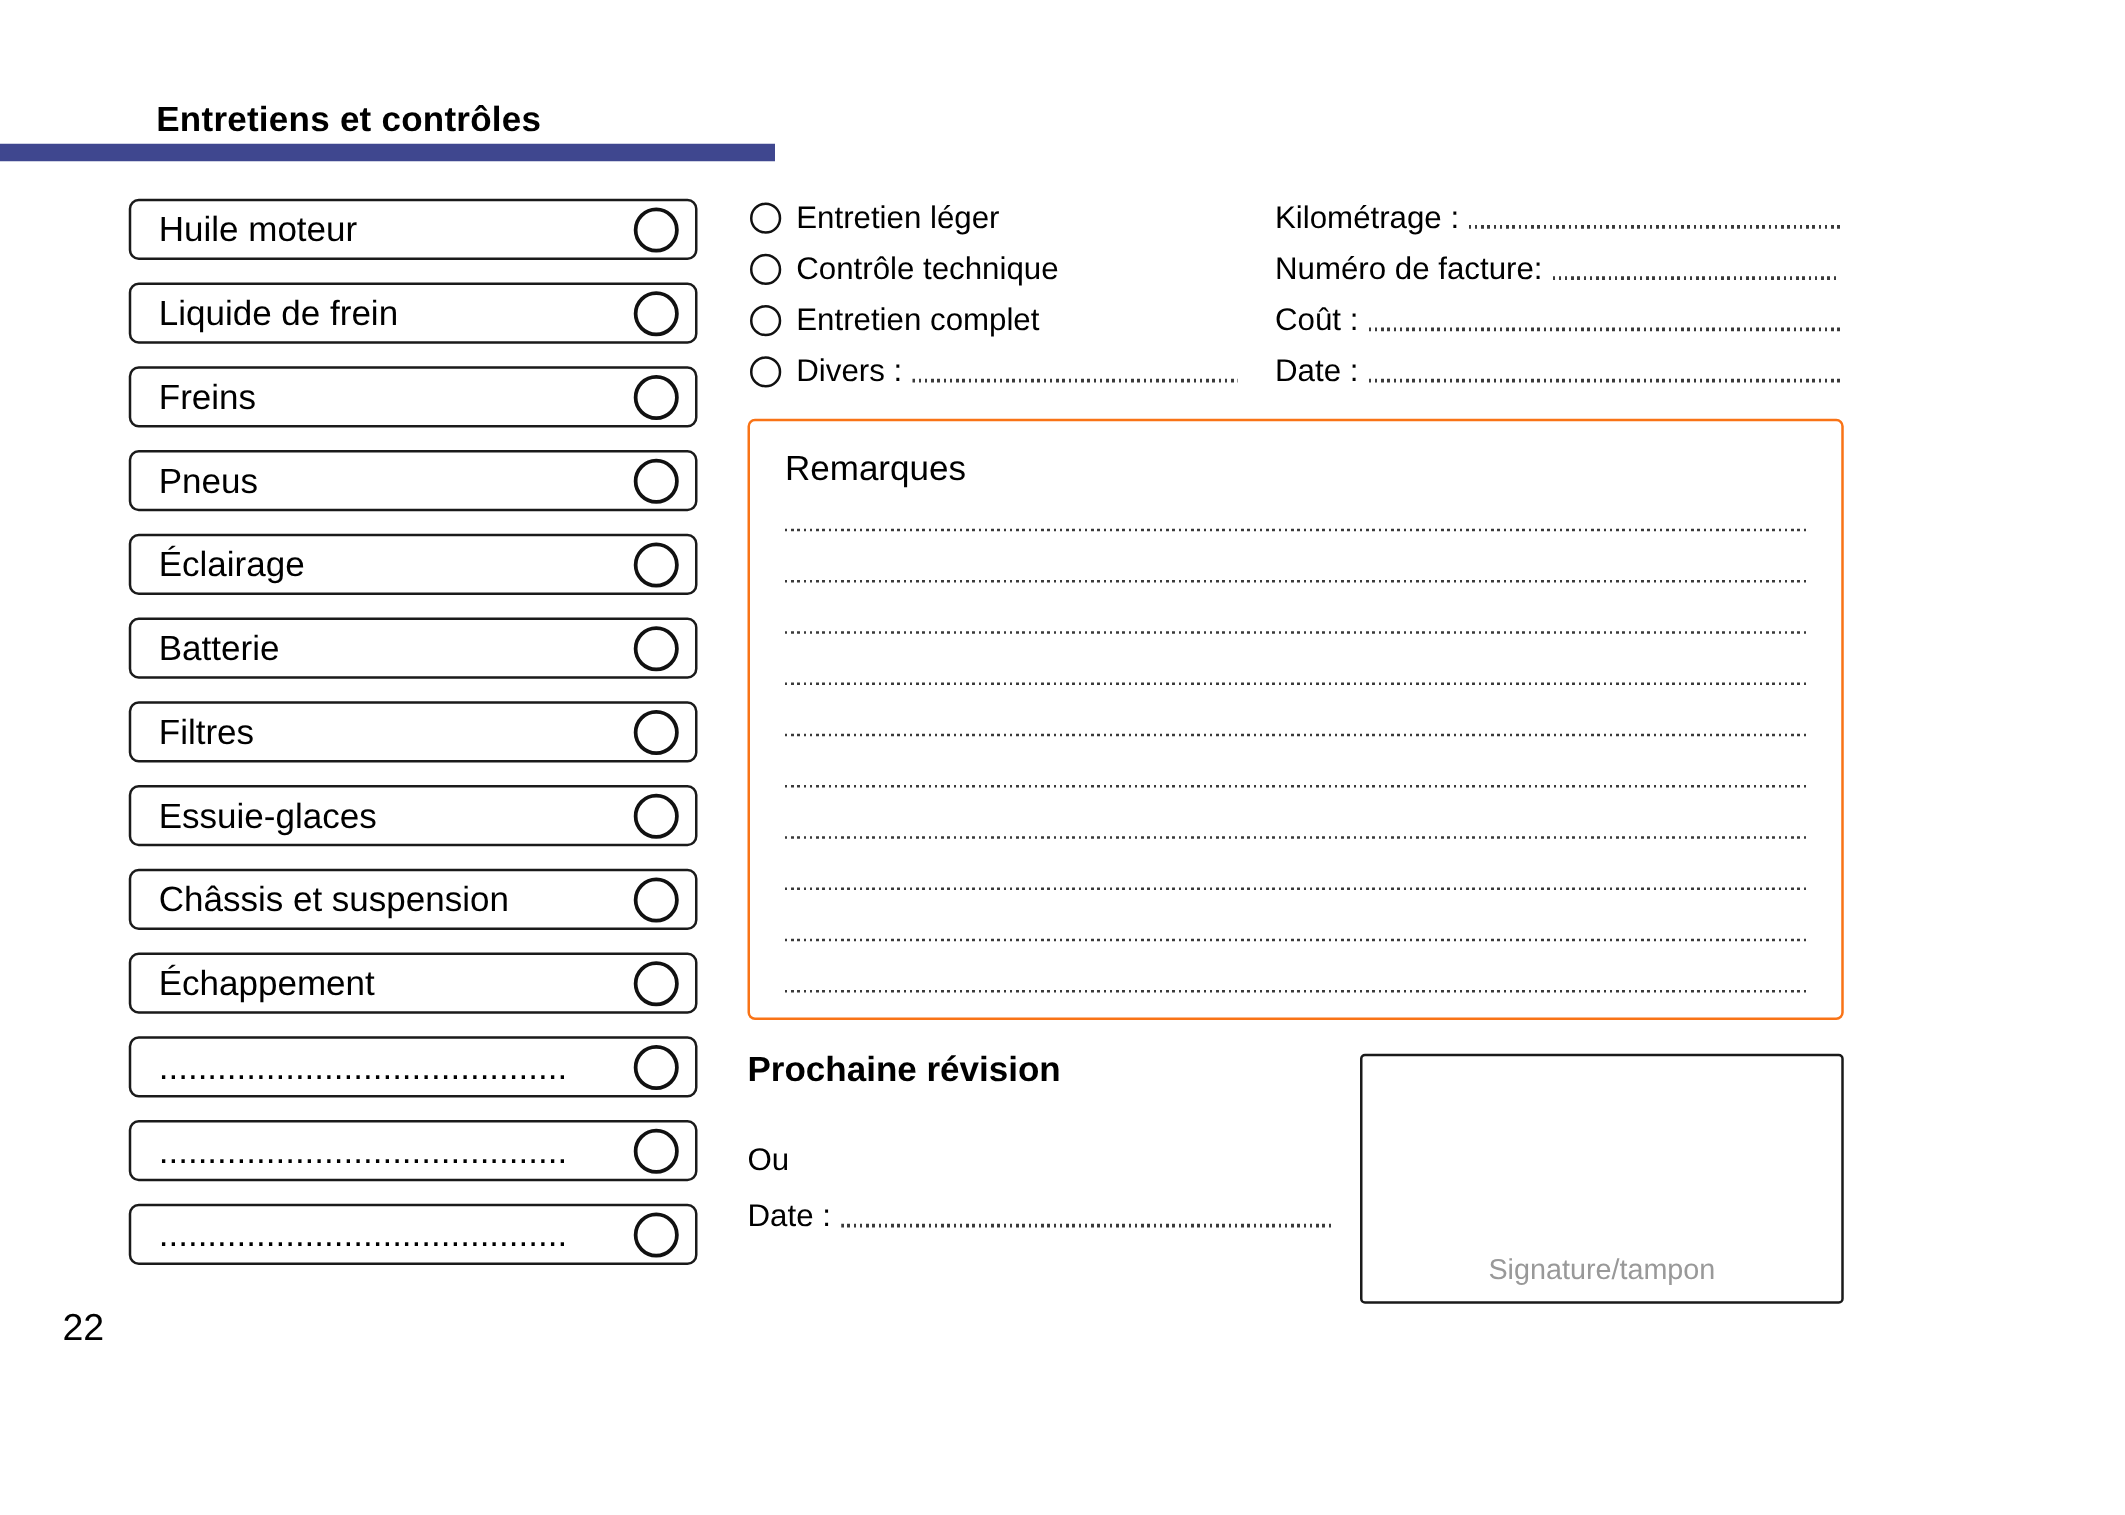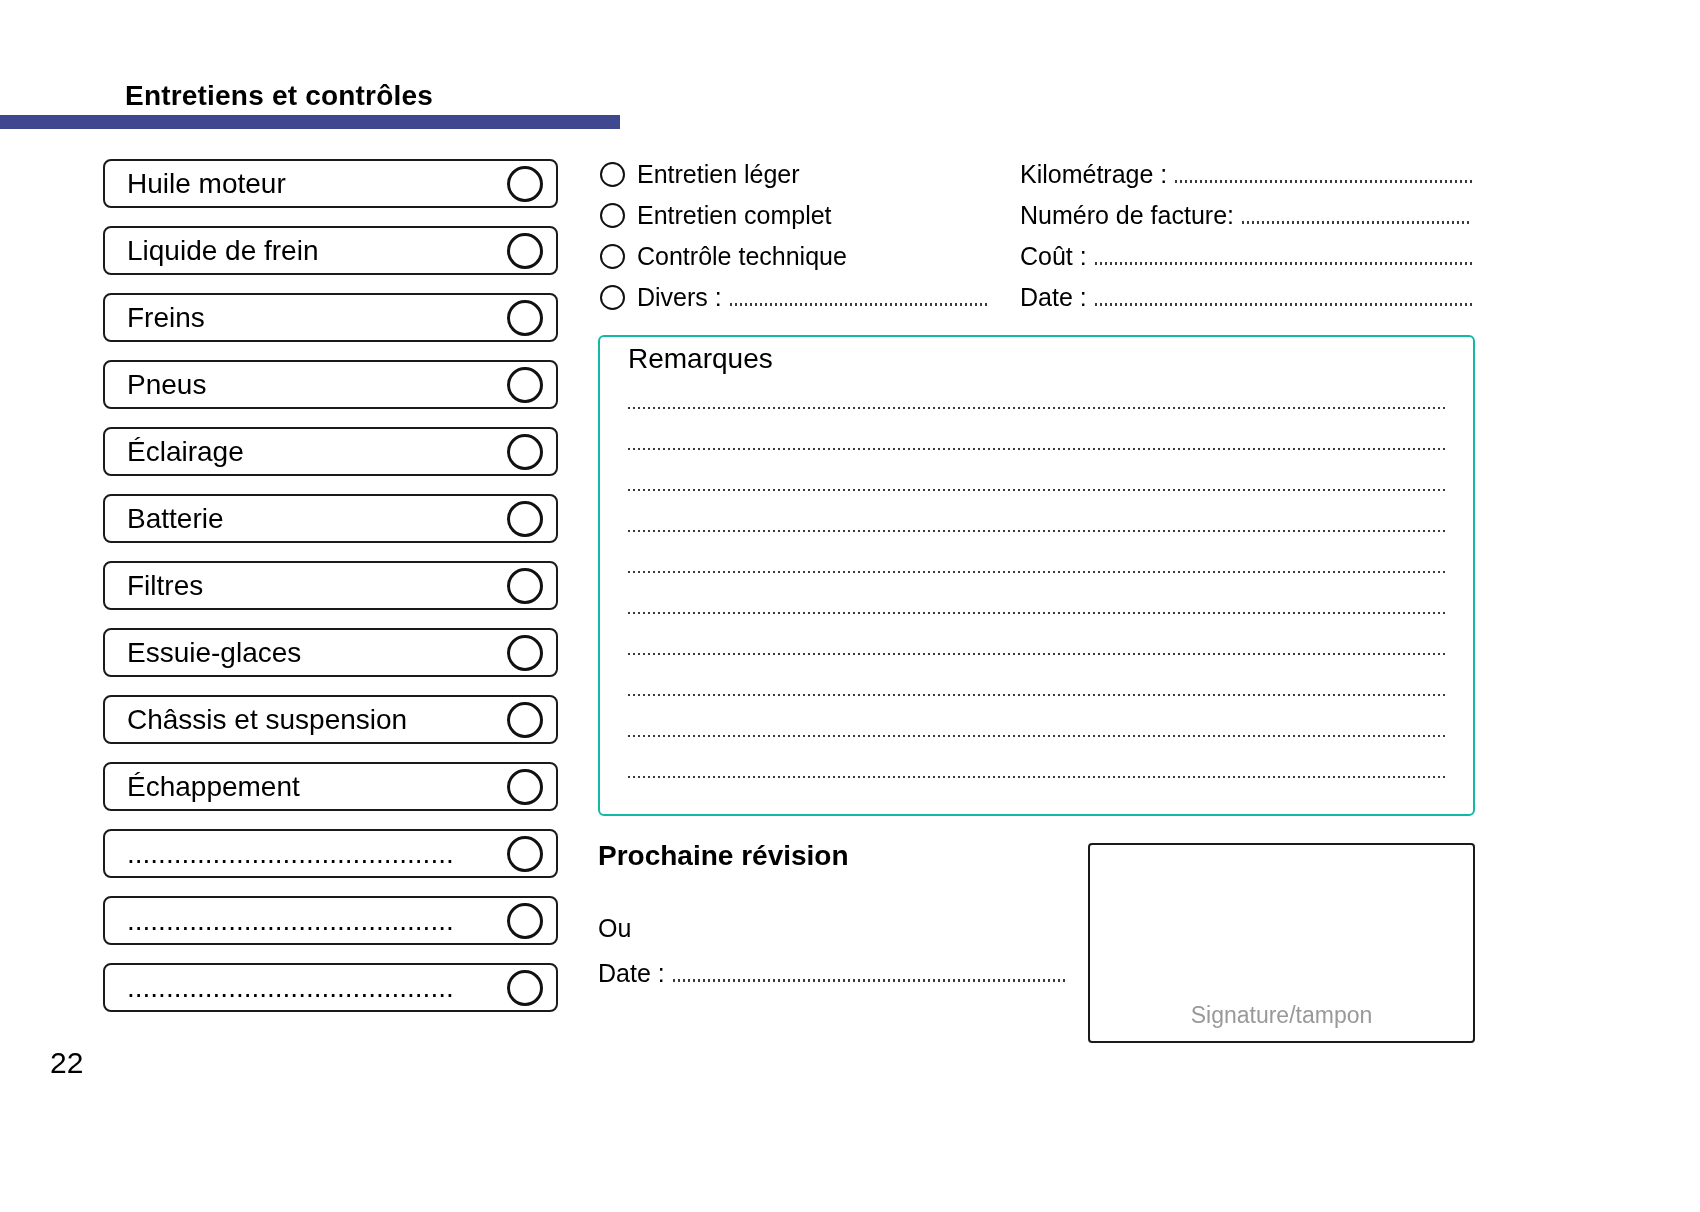--- a/index.html
+++ b/index.html
@@ -128,23 +128,23 @@
     line-height: 32px;
   }
 
   
   .remarks-box {
     position: absolute;
     left: 598px;
     top: 335px;
     width: 877px;
     height: 481px;
-    border: 2px solid #14b8a6;
+    border: 2px solid #f97316;
     border-radius: 6px;
-    padding: 6px 28px 0 28px;
+    padding: 22px 28px 0 28px;
     background: #fff;
   }
   .remarks-title {
     font-size: 28px;
   }
   .remarks-lines {
     margin-top: 32px;
     display: flex;
     flex-direction: column;
     gap: 39px;
@@ -283,25 +283,25 @@
       </div>
     </div>
 
   <div class="service-options">
     <div class="option-row">
       <span class="radio-circle"></span>
       <span class="option-label">Entretien léger</span>
     </div>
     <div class="option-row">
       <span class="radio-circle"></span>
-      <span class="option-label">Entretien complet</span>
+      <span class="option-label">Contrôle technique</span>
     </div>
     <div class="option-row">
       <span class="radio-circle"></span>
-      <span class="option-label">Contrôle technique</span>
+      <span class="option-label">Entretien complet</span>
     </div>
     <div class="option-row">
       <span class="radio-circle"></span>
       <span class="option-label">Divers :</span>
       <span class="leader"></span>
     </div>
   </div>
 
   <div class="invoice-fields">
     <div class="field-row">

